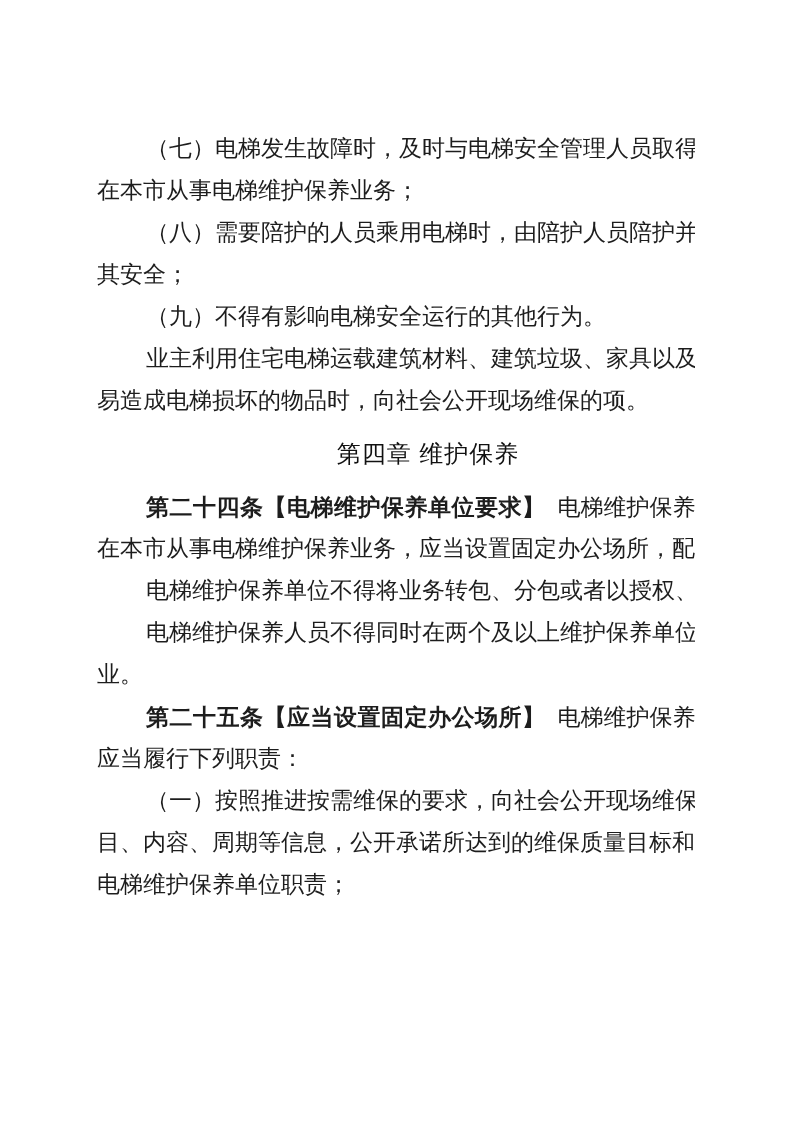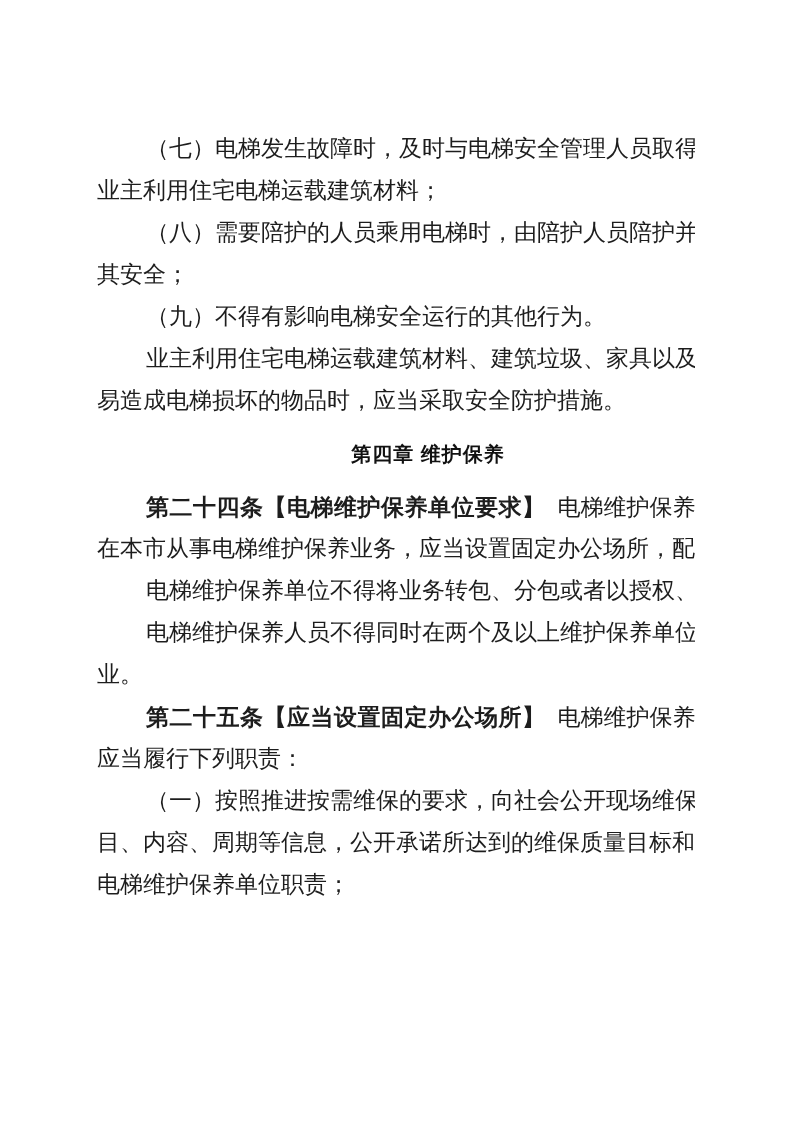--- a/index.html
+++ b/index.html
@@ -37,51 +37,51 @@
     font-weight: 700;
     letter-spacing: 0.5px;
     margin-top: 14px;
   }
   .rest { margin-left: 12px; }
 
   .chapter {
     margin: 11px 0;
     padding-left: 64px; 
     font-family: "Liberation Sans", "DejaVu Sans", sans-serif;
-    font-weight: 700;
-    font-size: 20px;
+    font-weight: 400;
+    font-size: 24px;
     line-height: 42px;
     height: 42px;
     text-align: center;
     letter-spacing: 1px;
     color: #111111;
   }
 </style>
 </head>
 <body>
 
 <div class="page">
 
   <p class="para">
     <span class="line first just">（七）电梯发生故障时，及时与电梯安全管理人员取得联系</span>
-    <span class="line">业主利用住宅电梯运载建筑材料；</span>
+    <span class="line">在本市从事电梯维护保养业务；</span>
   </p>
 
   <p class="para">
     <span class="line first just">（八）需要陪护的人员乘用电梯时，由陪护人员陪护并负责</span>
     <span class="line">其安全；</span>
   </p>
 
   <p class="para">
     <span class="line first">（九）不得有影响电梯安全运行的其他行为。</span>
   </p>
 
   <p class="para">
     <span class="line first just">业主利用住宅电梯运载建筑材料、建筑垃圾、家具以及其他</span>
-    <span class="line">易造成电梯损坏的物品时，应当采取安全防护措施。</span>
+    <span class="line">易造成电梯损坏的物品时，向社会公开现场维保的项。</span>
   </p>
 
   <h2 class="chapter">第四章 维护保养</h2>
 
   <p class="para">
     <span class="line first just"><b class="lead">第二十四条【电梯维护保养单位要求】</b><span class="rest">电梯维护保养单位</span></span>
     <span class="line just">在本市从事电梯维护保养业务，应当设置固定办公场所，配置相</span>
   </p>
 
   <p class="para">

